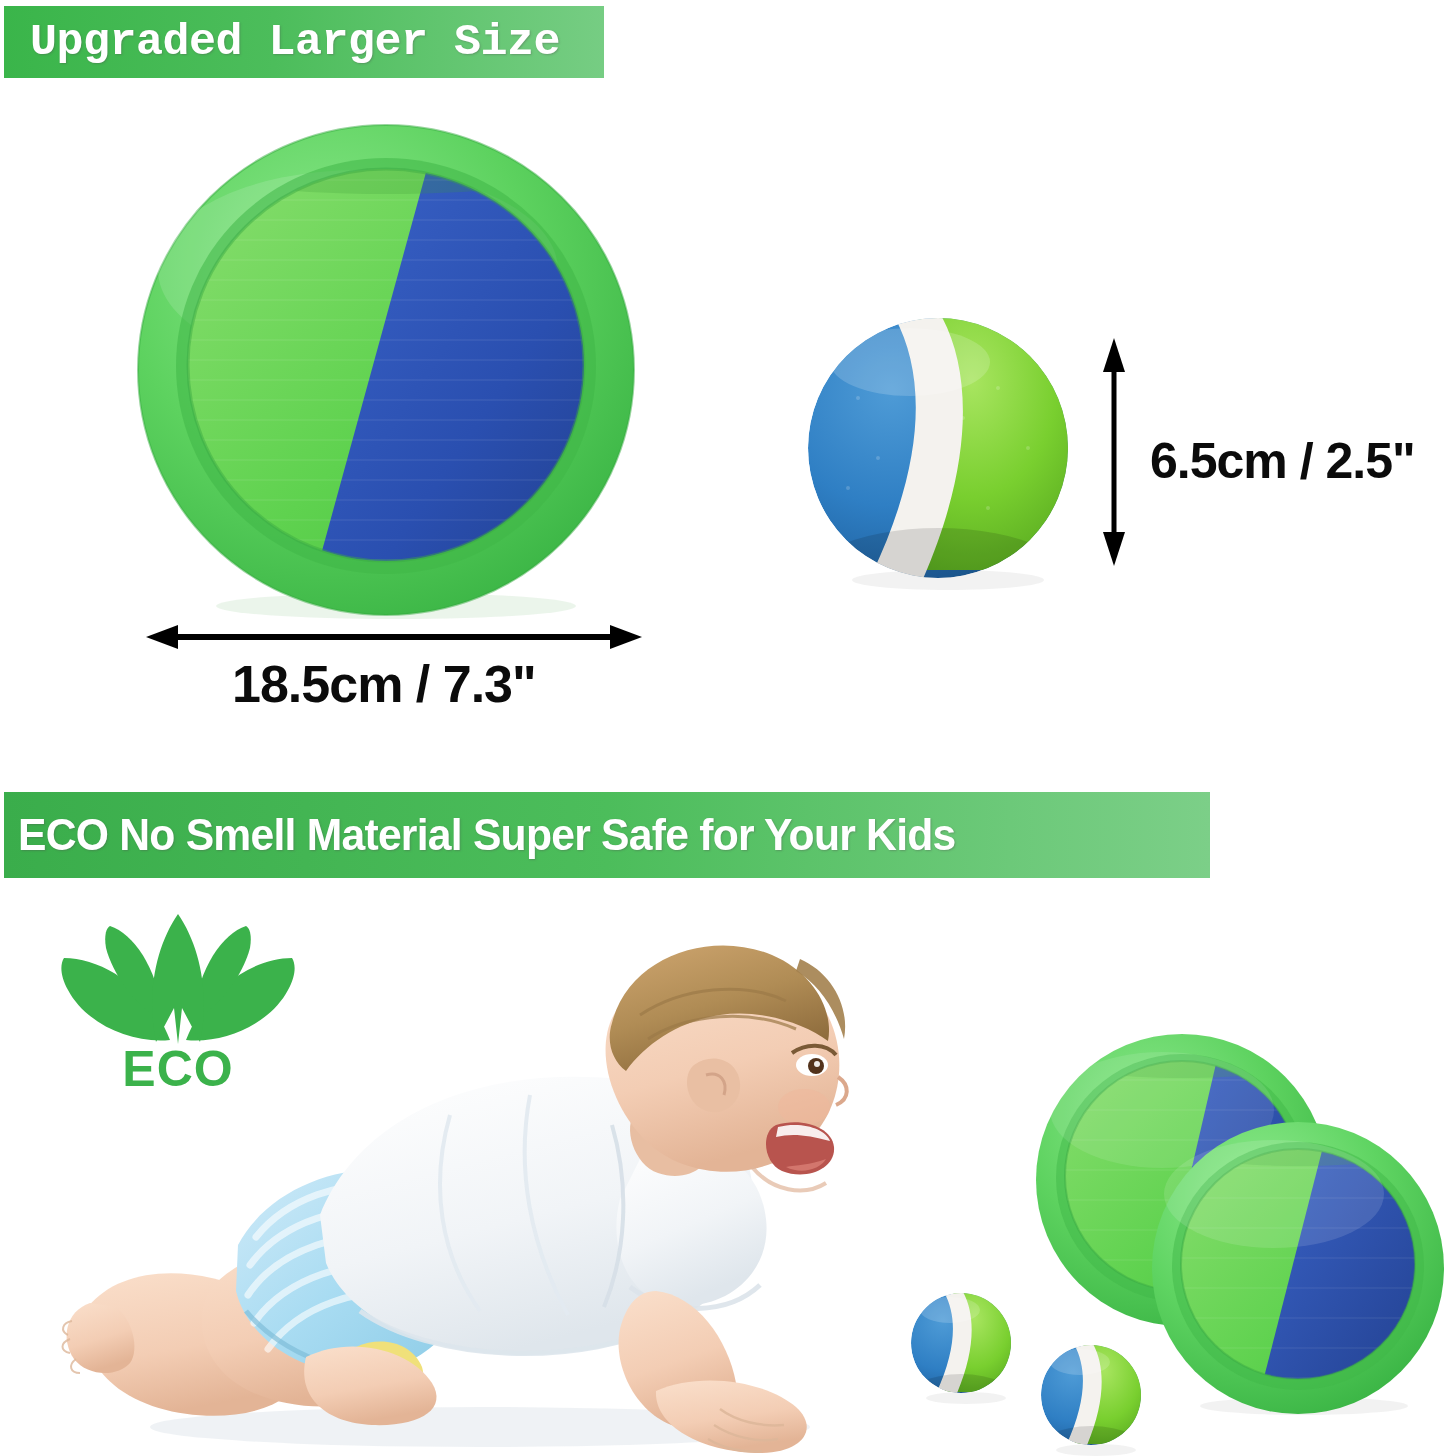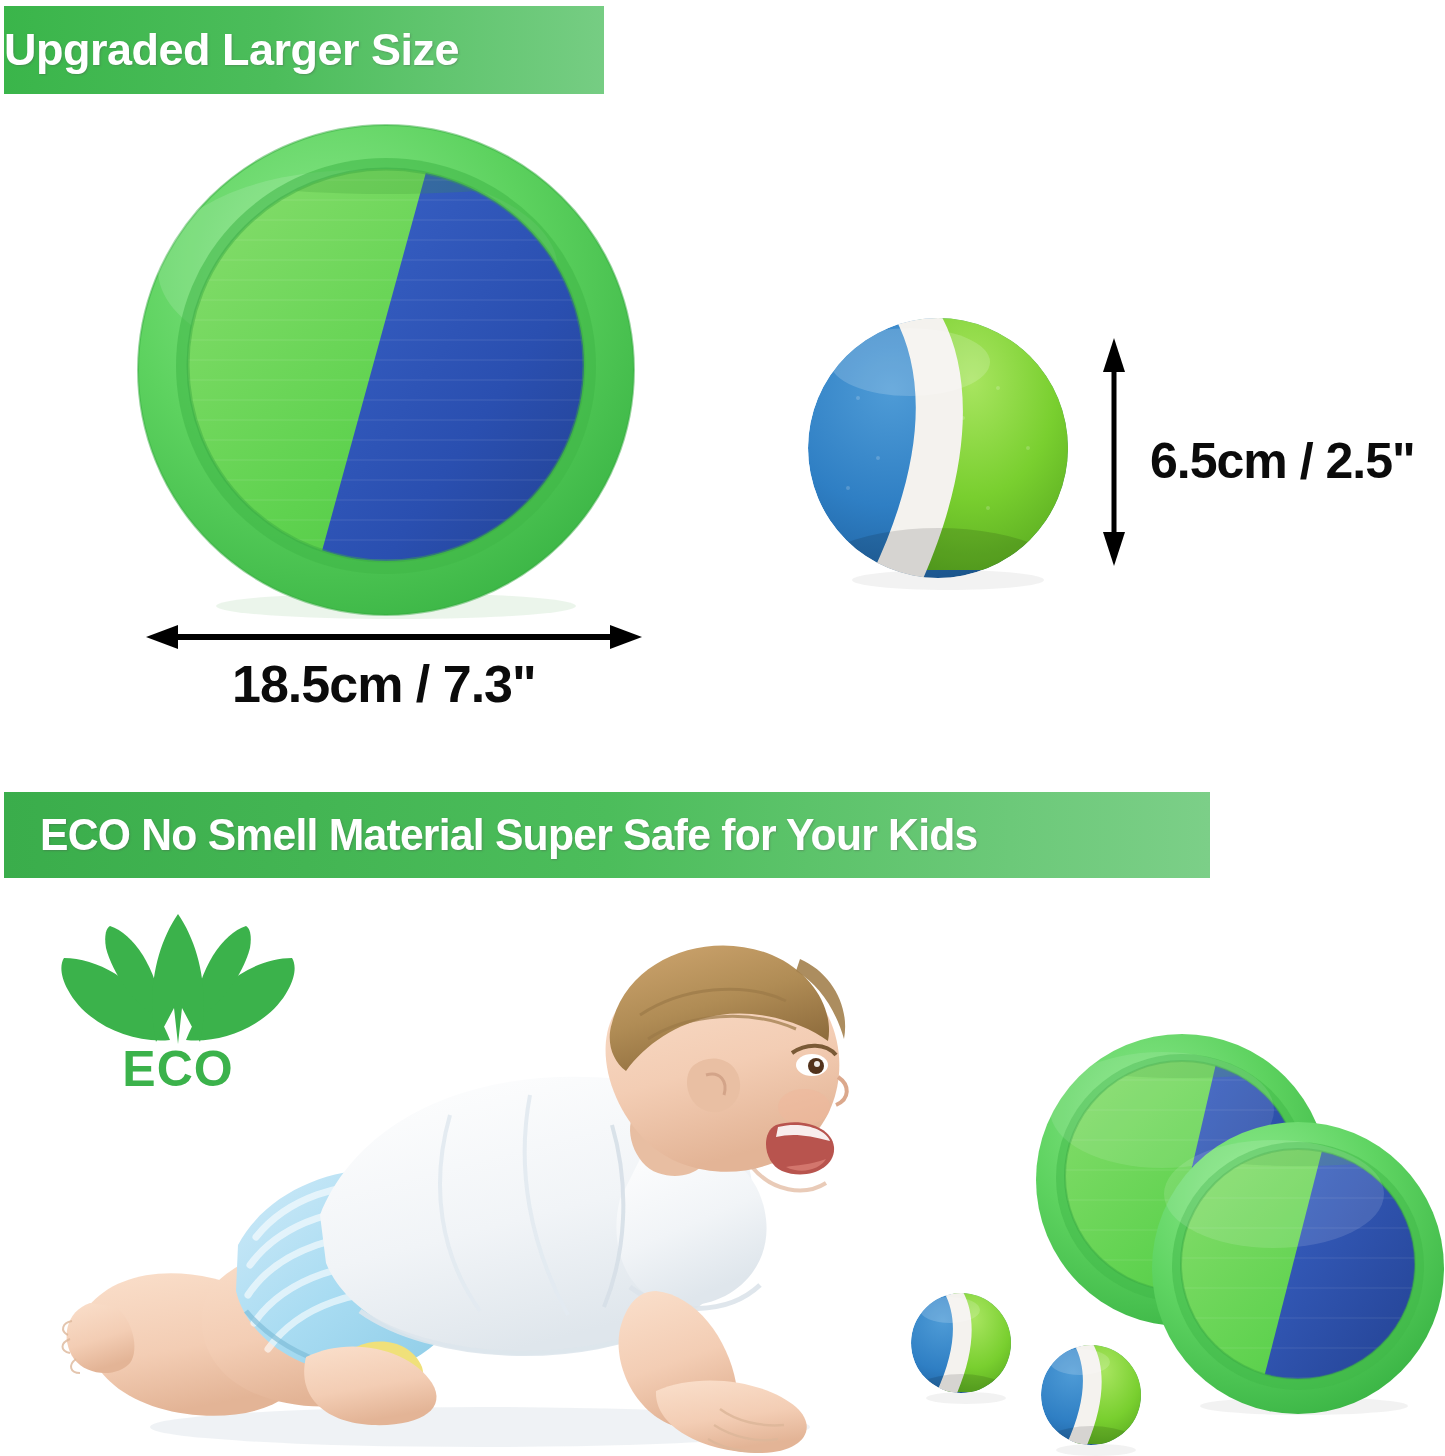--- a/index.html
+++ b/index.html
@@ -28,34 +28,36 @@
   .banner-text {
     color: #ffffff;
     font-weight: bold;
     white-space: nowrap;
     text-shadow: 1px 1px 2px rgba(80,80,80,0.35);
   }
   #banner-top {
     left: 4px;
     top: 6px;
     width: 600px;
-    height: 88px;
+    height: 72px;
     background: linear-gradient(to right, #3ab54a 0%, #4cbd5b 45%, #76cd83 100%);
+    padding-left: 26px;
+    font-family: Liberation Mono, monospace;
   }
   #banner-top .banner-text {
     font-size: 45px;
     letter-spacing: -0.5px;
   }
   #banner-eco {
     left: 4px;
     top: 792px;
     width: 1206px;
     height: 86px;
     background: linear-gradient(to right, #3aad4b 0%, #4cbd5b 50%, #7ccf88 100%);
-    padding-left: 36px;
+    padding-left: 14px;
   }
   #banner-eco .banner-text {
     font-size: 44px;
     letter-spacing: -0.8px;
     transform: scaleX(0.97);
     transform-origin: left center;
   }
 
   
   .dim-label {

